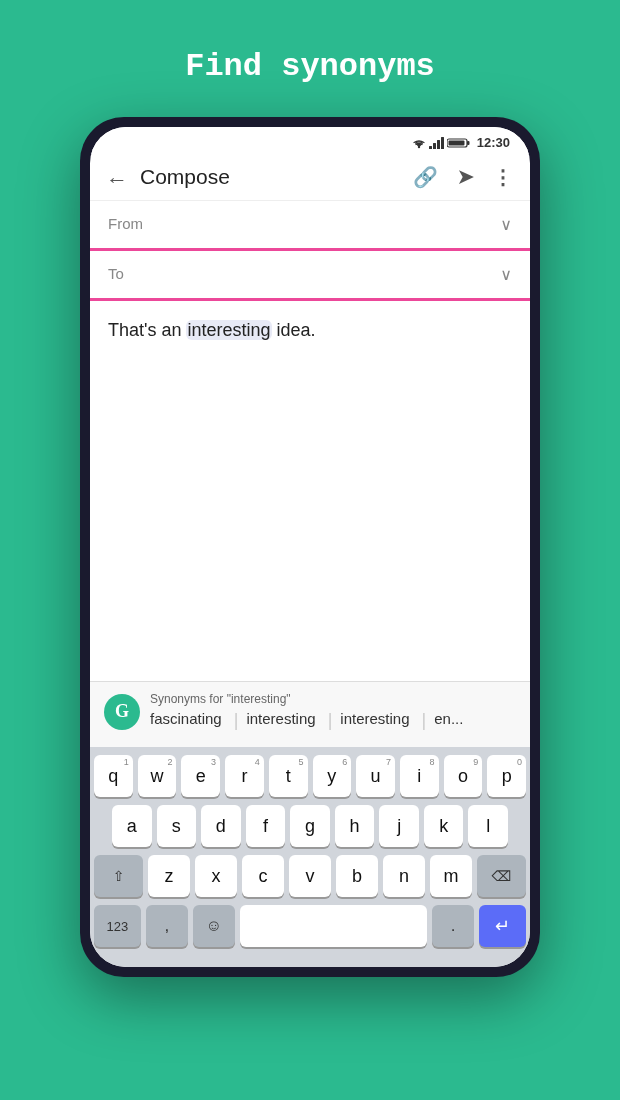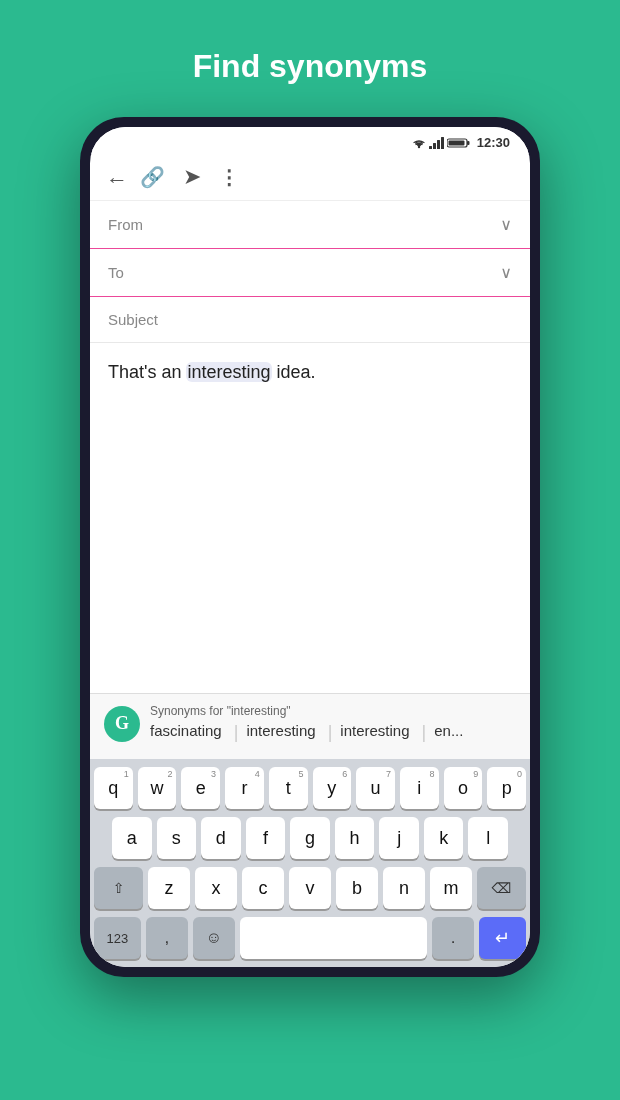--- a/index.html
+++ b/index.html
@@ -15,20 +15,21 @@
       align-items: center;
     }
 
     .page-title {
       color: white;
       font-size: 32px;
       font-weight: 800;
       margin-top: 48px;
       margin-bottom: 32px;
       text-align: center;
+      font-family: Liberation Mono, monospace;
     }
 
     .phone-wrapper {
       width: 460px;
       height: 860px;
       background: #1a1a2e;
       border-radius: 44px;
       padding: 10px;
       box-shadow: 0 20px 60px rgba(0,0,0,0.4);
       position: relative;
@@ -99,23 +100,23 @@
 
     .toolbar-icon {
       font-size: 20px;
       color: #555;
       cursor: pointer;
     }
 
     
     .email-field {
       display: flex;
-      align-items: center;
+      align-items: flex-start;
       padding: 14px 18px;
-      border-bottom: 1px solid #ec4899;
+      border-bottom: 3px solid #ec4899;
       flex-shrink: 0;
     }
 
     .field-label {
       font-size: 15px;
       color: #888;
       width: 55px;
     }
 
     .field-input {
@@ -342,42 +343,40 @@
           <rect x="0" y="2" width="20" height="8" rx="2" fill="none" stroke="#333" stroke-width="1.2"></rect>
           <rect x="20" y="4" width="2.5" height="4" rx="1" fill="#333"></rect>
           <rect x="1.5" y="3.5" width="16" height="5" rx="1" fill="#333"></rect>
         </svg>
         <span class="status-time">12:30</span>
       </div>
     </div>
 
     <div class="compose-toolbar">
       <span class="toolbar-back">←</span>
+      <span class="toolbar-title">Compose</span>
       <div class="toolbar-actions">
         <span class="toolbar-icon">🔗</span>
         <span class="toolbar-icon" style="font-size:22px;">➤</span>
         <span class="toolbar-icon" style="font-weight:800; letter-spacing:1px;">⋮</span>
       </div>
     </div>
 
     <div class="email-field">
       <span class="field-label">From</span>
       <input class="field-input" type="text" style="border: none; outline: none; background: transparent;">
       <span class="field-chevron">∨</span>
     </div>
 
     <div class="email-field">
       <span class="field-label">To</span>
       <input class="field-input" type="text" style="border: none; outline: none; background: transparent;">
       <span class="field-chevron">∨</span>
     </div>
 
-    <div class="subject-field">
-      <span class="subject-label">Subject</span>
-    </div>
 
     <div class="email-body">
       <span>That's an </span><span class="highlighted-word">interesting</span><span> idea.</span>
     </div>
 
     <div class="synonym-bar">
       <div class="synonym-header">
         <div class="grammarly-logo">
           <span class="grammarly-g">G</span>
         </div>
@@ -428,21 +427,21 @@
         <div class="key">z</div>
         <div class="key">x</div>
         <div class="key">c</div>
         <div class="key">v</div>
         <div class="key">b</div>
         <div class="key">n</div>
         <div class="key">m</div>
         <div class="key key-special key-backspace" style="font-size:14px;">⌫</div>
       </div>
 
-      <div class="key-row" style="margin-bottom:0;">
+      <div class="key-row" style="margin-bottom:12px;">
         <div class="key key-special key-123" style="font-size:13px;">123</div>
         <div class="key key-special key-dot" style="font-size:17px;">,</div>
         <div class="key key-special key-emoji" style="font-size:16px;">☺</div>
         <div class="key key-space"></div>
         <div class="key key-special key-dot" style="font-size:17px;">.</div>
         <div class="key key-enter key-backspace" style="font-size:18px;">↵</div>
       </div>
     </div>
 
   </div>

